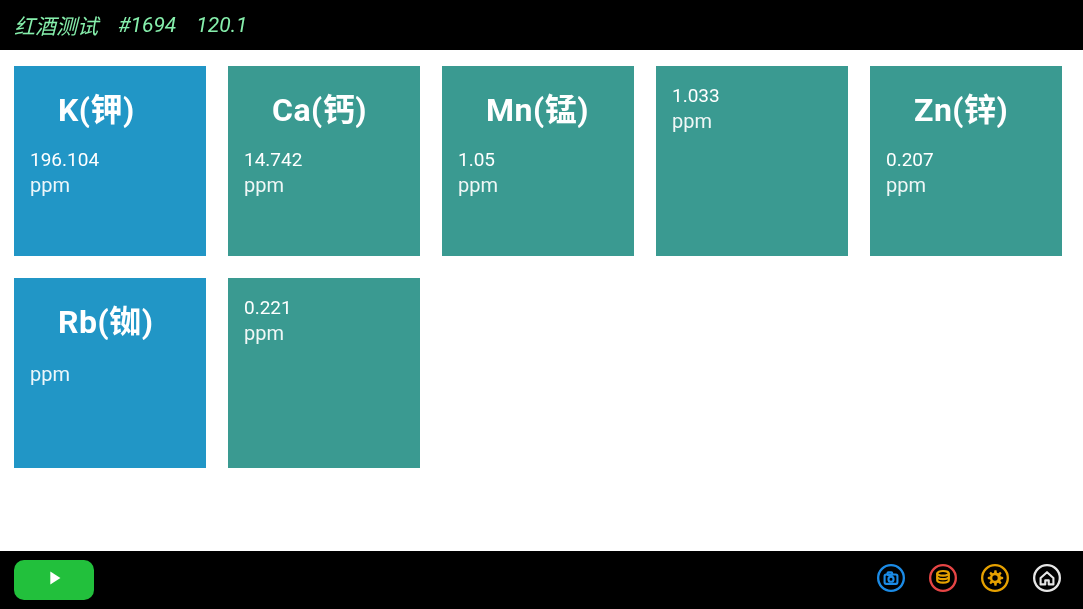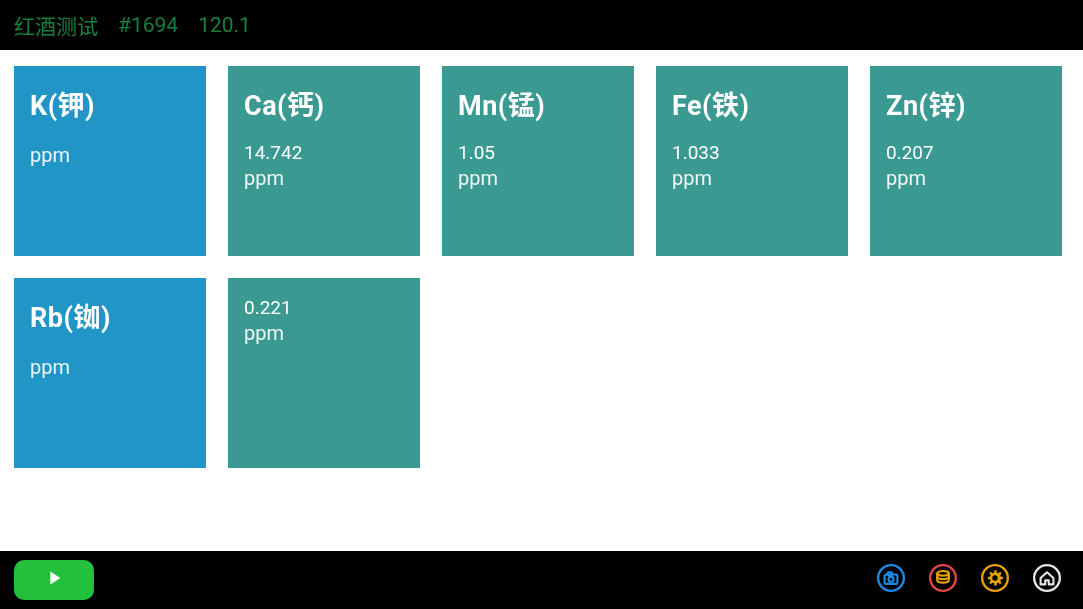--- a/index.html
+++ b/index.html
@@ -15,21 +15,21 @@
   
   .header {
     height: 50px;
     display: flex;
     align-items: center;
     padding: 0 14px;
     font-size: 21px;
     background: #000;
     gap: 20px;
   }
-  .header span { color: #15803d; }
+  .header span { color: #86efac; font-style: italic; }
 
   
   .main {
     flex: 1 1 auto;
     background: #fff;
     padding: 16px 14px 0 14px;
     display: flex;
     flex-wrap: wrap;
     align-content: flex-start;
     gap: 22px 22px;
@@ -40,21 +40,21 @@
     height: 190px;
     padding: 18px 16px;
     color: #fff;
     display: flex;
     flex-direction: column;
     border-radius: 0;
   }
   .tile.blue  { background: #2196c6; }
   .tile.teal  { background: #3a9a91; }
 
-  .tile .el  { font-size: 27px; font-weight: 700; margin-bottom: 18px; letter-spacing: .5px; }
+  .tile .el  { font-size: 32px; font-weight: 700; margin-bottom: 18px; letter-spacing: .5px; margin-left: 28px; }
   .tile .val { font-size: 19px; font-weight: 400; }
   .tile .unit{ font-size: 20px; margin-top: 2px; opacity: .92; }
 
   
   .bottombar {
     height: 58px;
     background: #000;
     display: flex;
     align-items: center;
     padding: 0 14px;
@@ -91,34 +91,34 @@
 <div class="header">
   <span>红酒测试</span>
   <span>#1694</span>
   <span>120.1</span>
 </div>
 
 <div class="main" id="tile-container">
 
 <div class="tile blue">
       <div class="el">K(钾)</div>
+      <div class="val">196.104</div>
       <div class="unit">ppm</div>
     </div>
     <div class="tile teal">
       <div class="el">Ca(钙)</div>
       <div class="val">14.742</div>
       <div class="unit">ppm</div>
     </div>
     <div class="tile teal">
       <div class="el">Mn(锰)</div>
       <div class="val">1.05</div>
       <div class="unit">ppm</div>
     </div>
     <div class="tile teal">
-      <div class="el">Fe(铁)</div>
       <div class="val">1.033</div>
       <div class="unit">ppm</div>
     </div>
     <div class="tile teal">
       <div class="el">Zn(锌)</div>
       <div class="val">0.207</div>
       <div class="unit">ppm</div>
     </div>
     <div class="tile blue">
       <div class="el">Rb(铷)</div>

